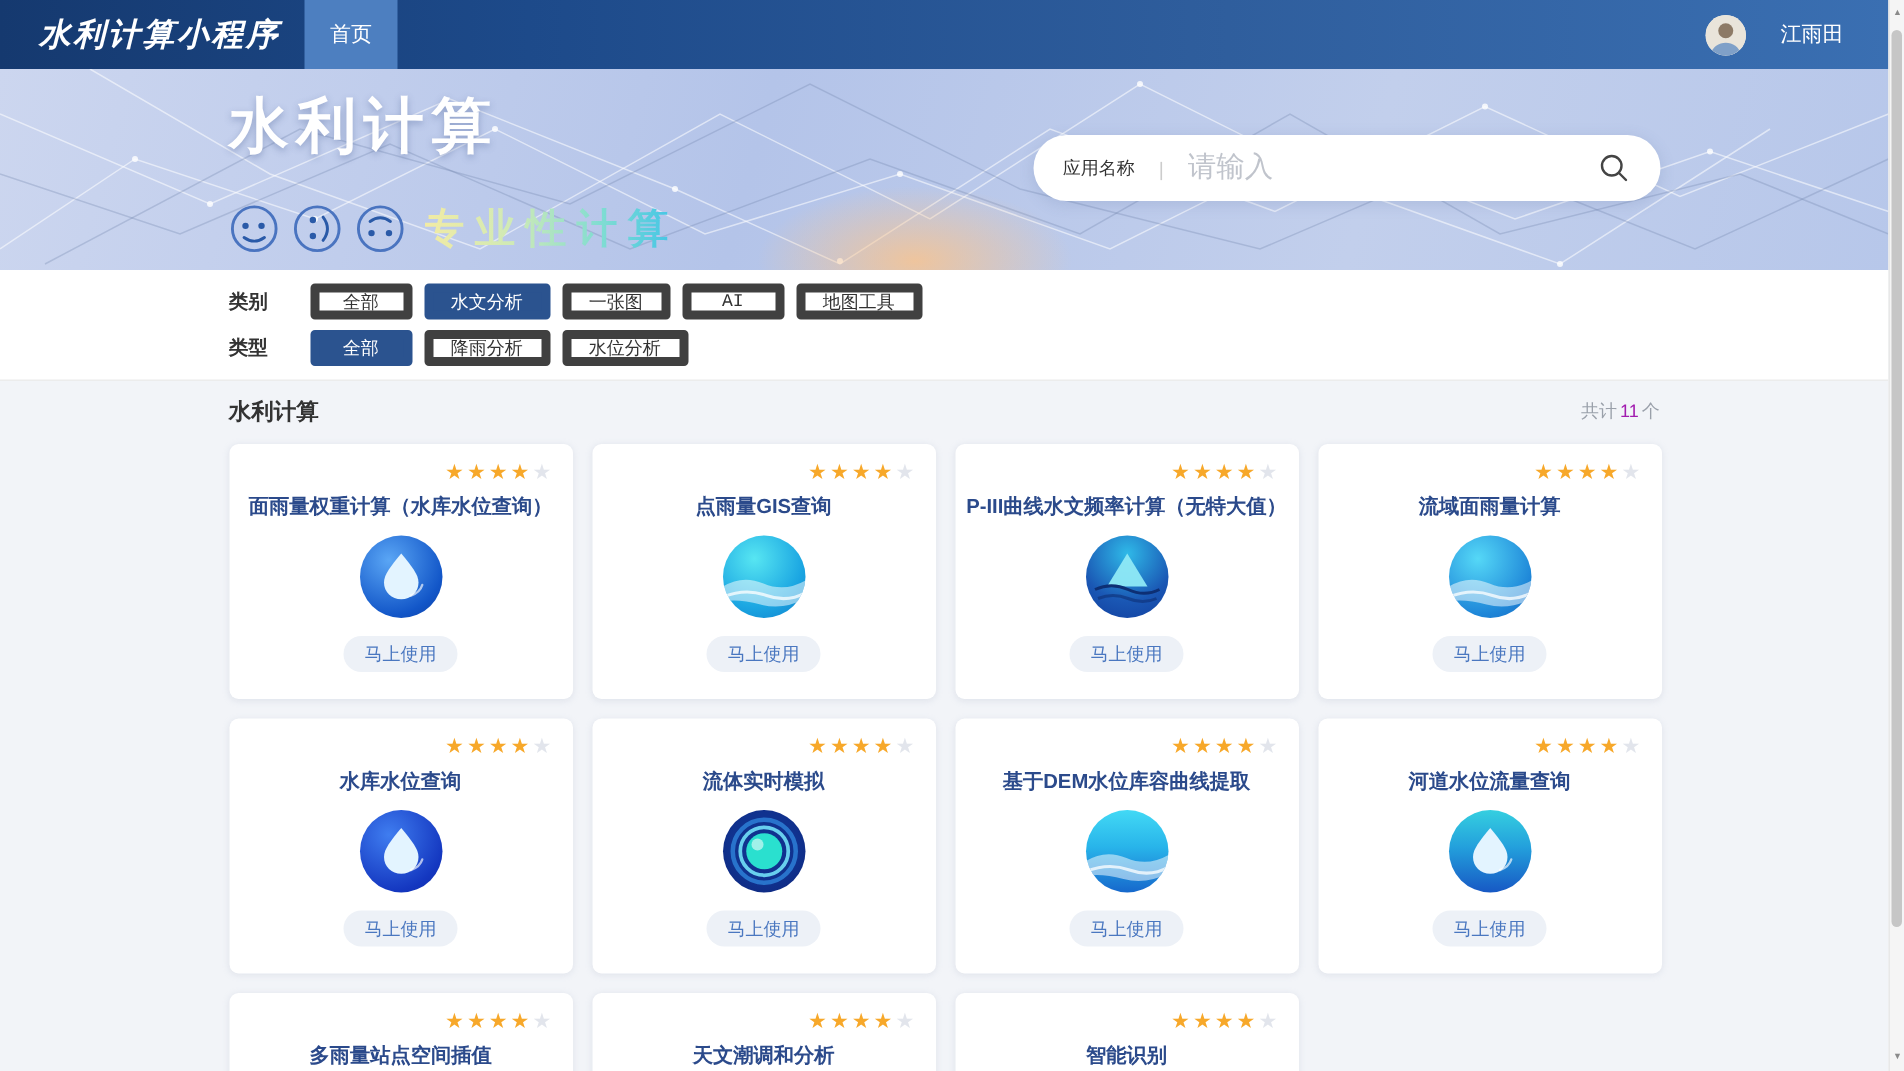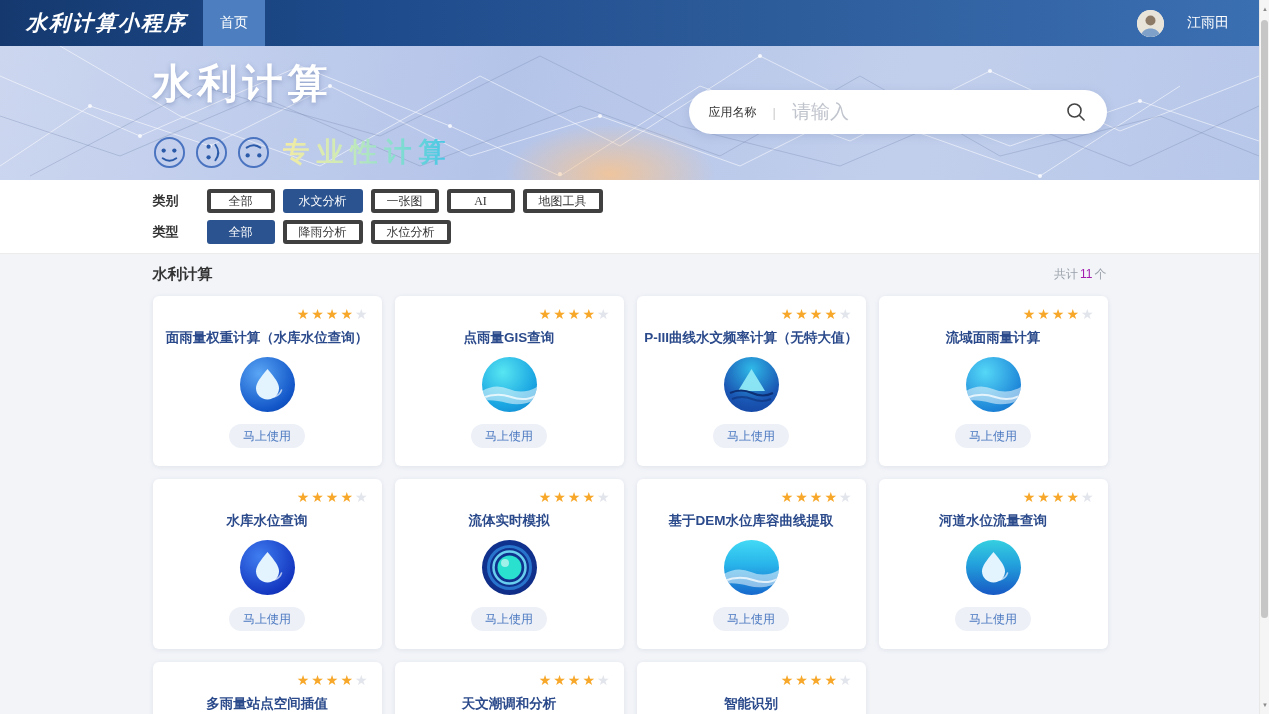--- a/index.html
+++ b/index.html
@@ -38,23 +38,23 @@
   .search-input { flex:1; border:none; outline:none; font-size:19px; color:#333; background:transparent;
                   font-family:"Liberation Sans",sans-serif; }
   .search-input::placeholder { color:#c0c4cc; }
   .search-btn { width:22px; height:22px; border:none; background:transparent; cursor:pointer; padding:0; }
 
   
   .filterbar { background:#fff; padding:9px 0 9px; border-bottom:1px solid #ececec; }
   .filter-row { width:954px; margin:0 auto; display:flex; align-items:center; }
   .filter-row + .filter-row { margin-top:7px; }
   .filter-label { width:41px; font-size:13px; color:#333; font-weight:bold; margin-right:13px; }
-  .filter-btn { min-width:68px; height:24px; border:4px solid #404040; background:#fff; color:#333;
+  .filter-btn { min-width:68px; height:24px; border:6px solid #404040; background:#fff; color:#333;
                 font-size:12px; display:flex; align-items:center; justify-content:center; border-radius:3px;
-                margin-right:8px; cursor:pointer; padding:0 12px; font-family:Liberation Serif, serif; }
+                margin-right:8px; cursor:pointer; padding:0 12px; font-family:Liberation Mono, monospace; }
   .filter-btn.selected { background:#2b538f; border-color:#2b538f; color:#fff; }
 
   
   .main { padding-top:8px; }
   .container { width:954px; margin:0 auto; }
   .section-header { display:flex; align-items:center; justify-content:space-between; margin:3px 0 12px; }
   .section-title { font-size:15px; font-weight:bold; color:#333; }
   .section-count { font-size:12px; color:#9aa0aa; }
   .count-num { color:#a21caf; font-weight:normal; margin:0 2px; }
 

